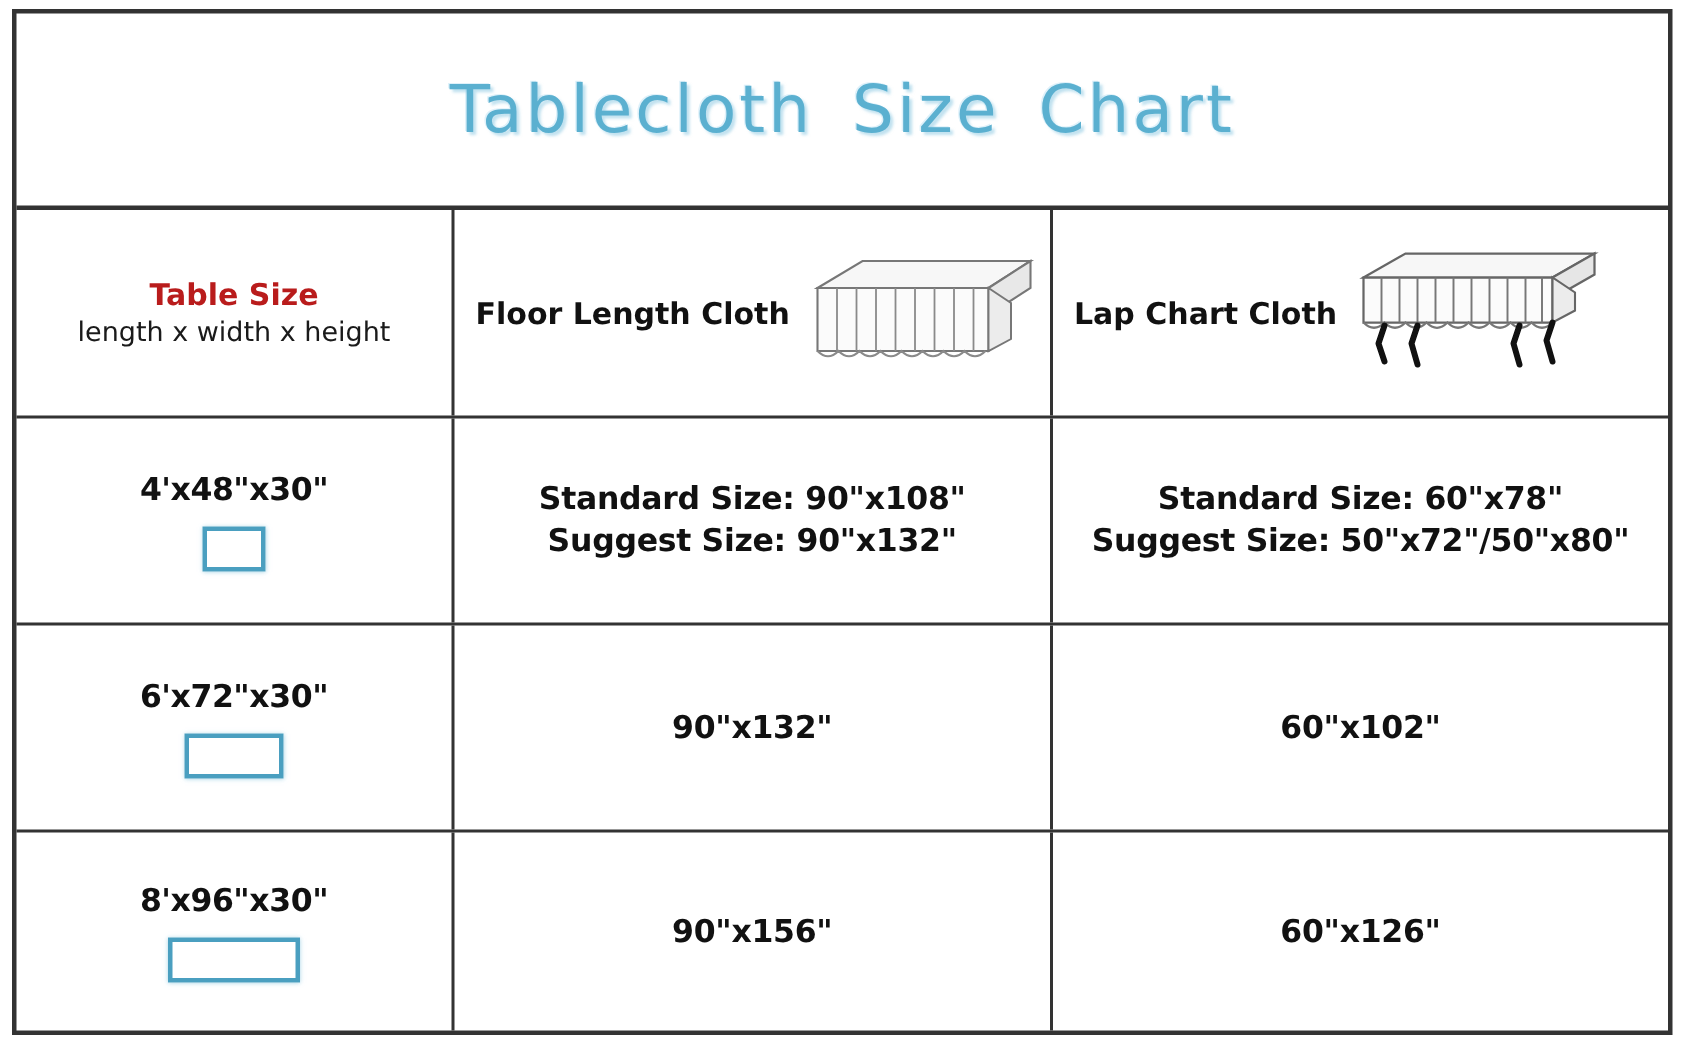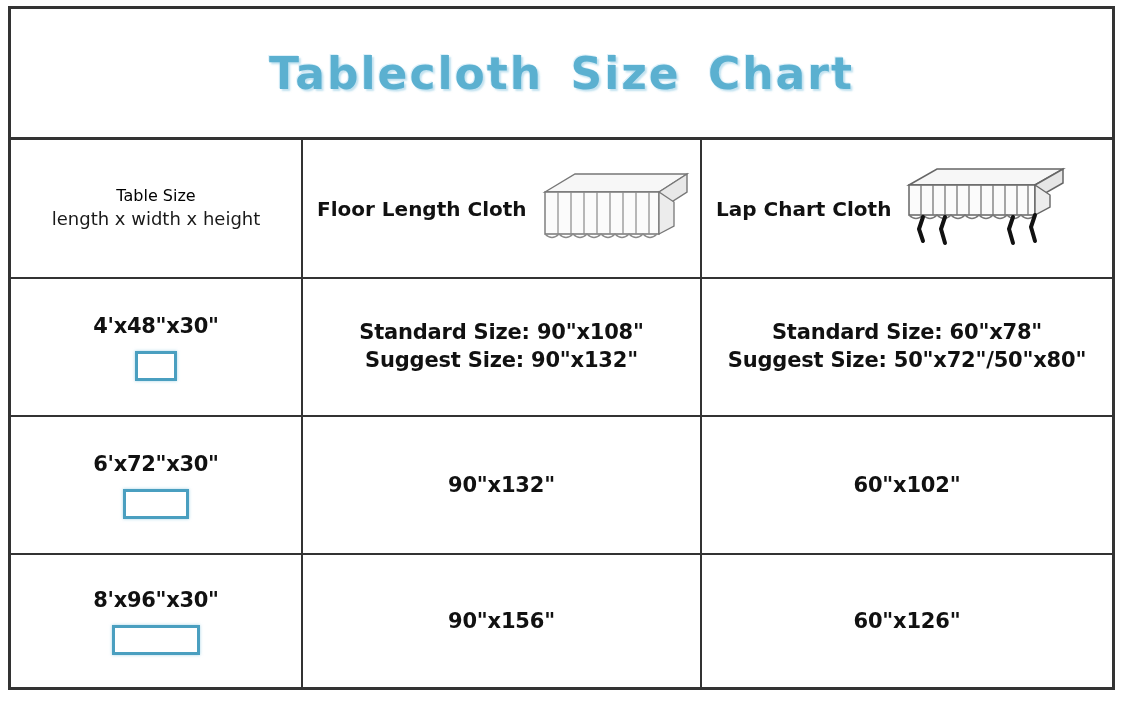--- a/index.html
+++ b/index.html
@@ -29,21 +29,21 @@
   .title-band {
     height: 131px;
     border-bottom: 3px solid #333333;
     box-sizing: border-box;
     display: flex;
     align-items: center;
     justify-content: center;
   }
   .chart-title {
     font-size: 44px;
-    font-weight: bold;
+    font-weight: normal;
     color: #5BB0D0;
     letter-spacing: 2px;
     word-spacing: 10px;
     text-shadow: 2px 2px 2px rgba(140, 200, 225, 0.55),
                  -1px -1px 0 rgba(220, 240, 250, 0.9);
     white-space: nowrap;
   }
 
   
   .grid {
@@ -76,23 +76,23 @@
   .col-size   { width: 292px; flex: 0 0 292px; }
   .col-floor  { width: 399px; flex: 0 0 399px; }
   .col-lap    { width: 410px; flex: 0 0 410px; }
 
   
   .size-head {
     text-align: center;
     line-height: 1.25;
   }
   .size-head-main {
-    font-size: 16px;
-    font-weight: normal;
-    color: #000000;
+    font-size: 20px;
+    font-weight: bold;
+    color: #b91c1c;
     display: block;
   }
   .size-head-sub {
     font-size: 18px;
     font-weight: normal;
     color: #1a1a1a;
     display: block;
     margin-top: 2px;
   }
   .cloth-head {

